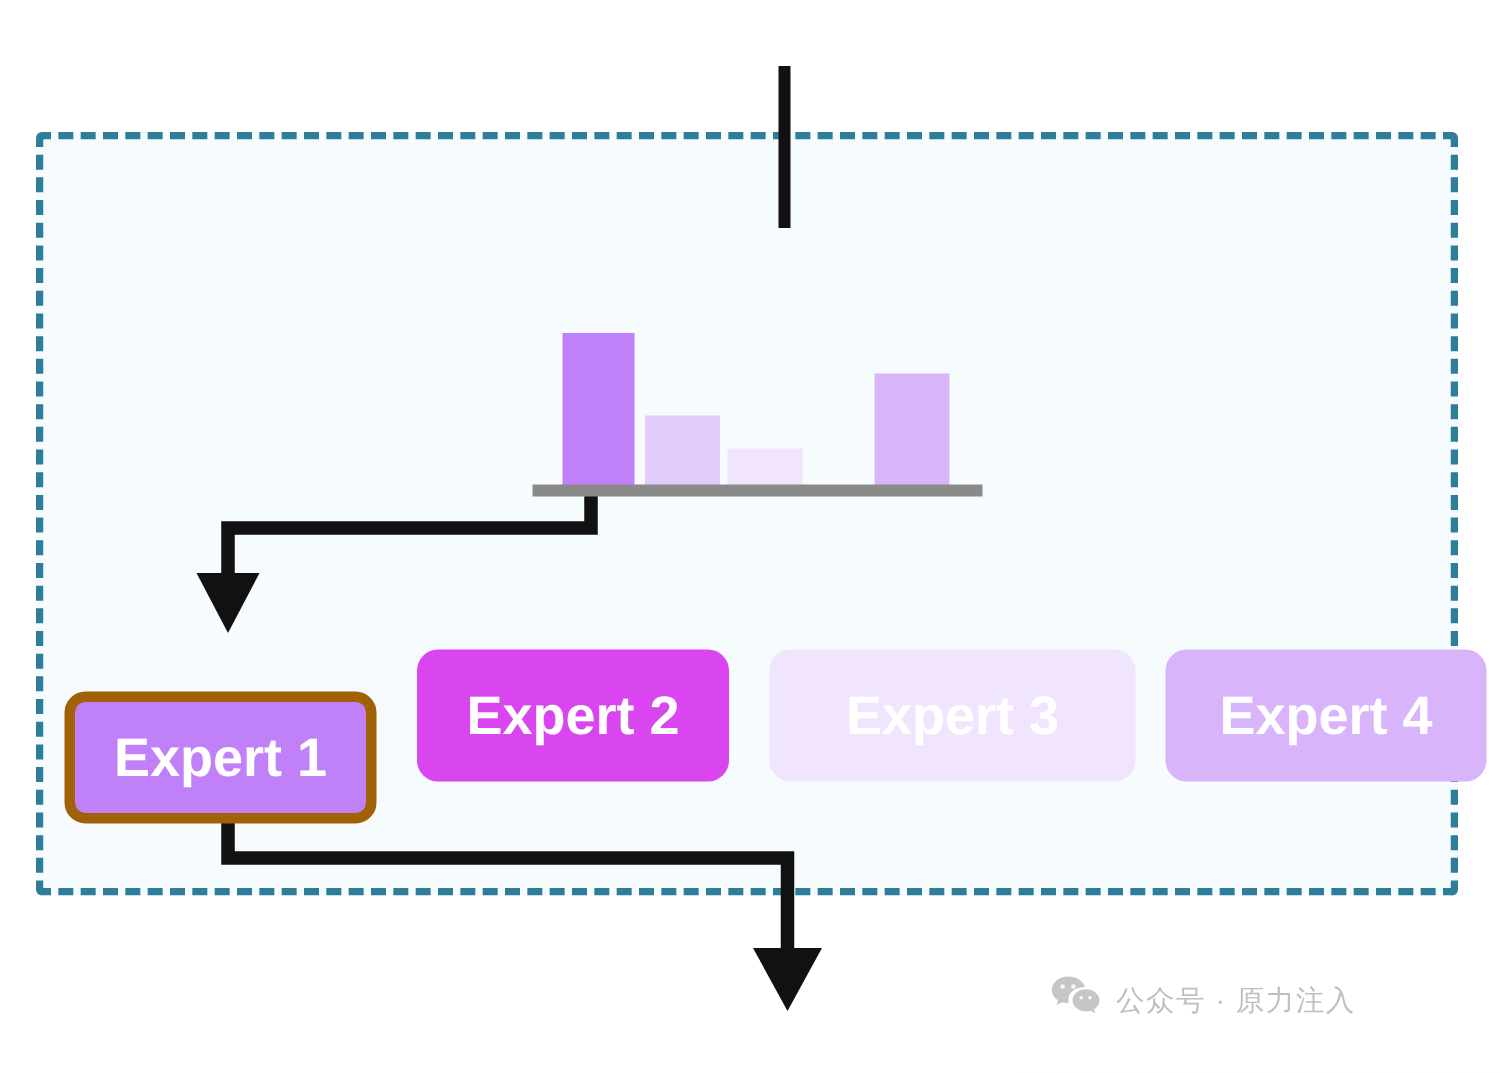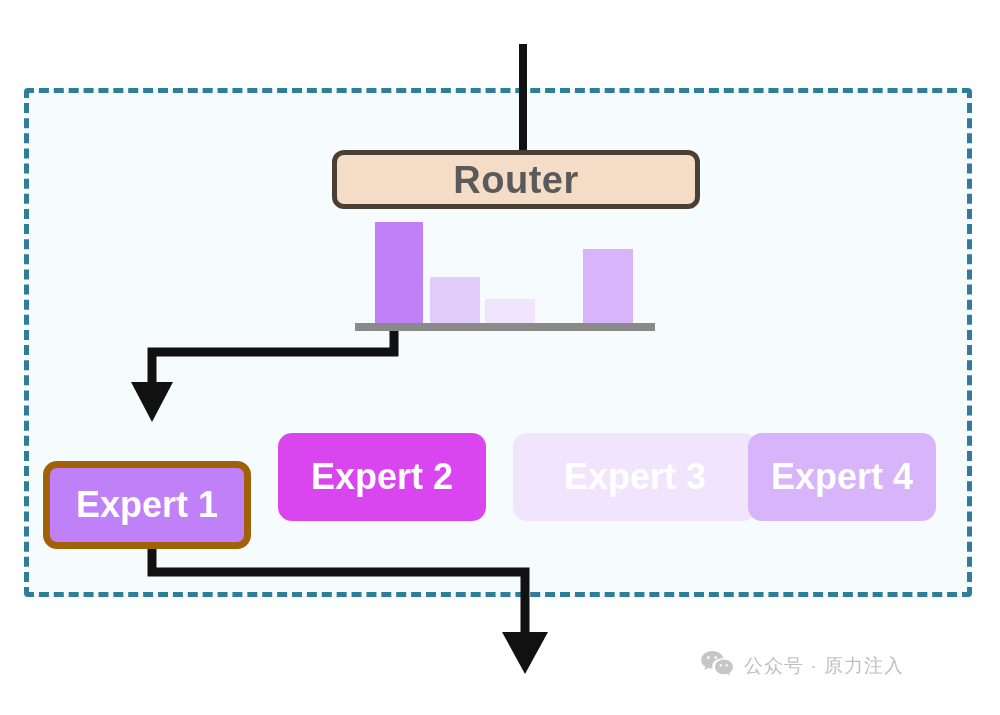--- a/index.html
+++ b/index.html
@@ -126,42 +126,39 @@
       <path d="M 394 327 L 394 352 L 152 352 L 152 398" fill="none" stroke="#111111" stroke-width="9" stroke-linejoin="miter"></path>
       <polygon points="152,422 131,382 173,382" fill="#111111"></polygon>
     </g>
 
     <g>
       <path d="M 152 520 L 152 572 L 525 572 L 525 648" fill="none" stroke="#111111" stroke-width="9" stroke-linejoin="miter"></path>
       <polygon points="525,674 502,632 548,632" fill="#111111"></polygon>
     </g>
   </svg>
 
-  <div class="router-box" style="background: rgb(245, 220, 198); border-color: rgb(74, 63, 53);">
-    <span class="router-label" style="color: rgb(90, 90, 90);">Router</span>
-  </div>
 
   <div class="bars-area">
     <div class="bar" style="left: 20px; width: 48px; height: 104px; background: rgb(192, 128, 248);"></div>
     <div class="bar" style="left: 75px; width: 50px; height: 49px; background: rgb(226, 204, 250);"></div>
     <div class="bar" style="left: 130px; width: 50px; height: 27px; background: rgb(241, 228, 253);"></div>
     <div class="bar" style="left: 228px; width: 50px; height: 77px; background: rgb(216, 180, 250);"></div>
   </div>
   <div class="baseline" style="background: rgb(138, 138, 138);"></div>
 
   <div class="expert expert-selected" style="left: 43px; width: 208px; background: rgb(192, 128, 248);">
     <span class="expert-label">Expert 1</span>
   </div>
   <div class="expert" style="left: 278px; width: 208px; background: #d946ef;">
     <span class="expert-label">Expert 2</span>
   </div>
   <div class="expert" style="left: 513px; width: 244px; background: rgb(241, 228, 253);">
     <span class="expert-label">Expert 3</span>
   </div>
-  <div class="expert" style="left: 748px; width: 188px; background: rgb(216, 180, 250);">
+  <div class="expert" style="left: 777px; width: 214px; background: rgb(216, 180, 250);">
     <span class="expert-label">Expert 4</span>
   </div>
 
   <div class="watermark">
     <span>
       <svg width="34" height="28" viewBox="0 0 34 28" xmlns="http://www.w3.org/2000/svg">
         <path d="M12.2 1C6.1 1 1.2 5 1.2 9.9c0 2.8 1.6 5.3 4.1 6.9l-1 3.2 3.8-1.9c1.2.3 2.5.5 3.8.5h.6c-.2-.7-.3-1.4-.3-2.1 0-4.6 4.5-8.3 10.1-8.3.4 0 .7 0 1.1.1C22.5 4.2 17.9 1 12.2 1z" fill="#C6C6C6"></path>
         <circle cx="8.4" cy="7.6" r="1.5" fill="#F7F7F7"></circle>
         <circle cx="15.6" cy="7.6" r="1.5" fill="#F7F7F7"></circle>
         <path d="M33 16.9c0-4.1-4-7.4-9-7.4s-9 3.3-9 7.4 4 7.4 9 7.4c1.1 0 2.1-.2 3.1-.4l3.1 1.6-.8-2.7c2.2-1.3 3.6-3.5 3.6-5.9z" fill="#C6C6C6"></path>

